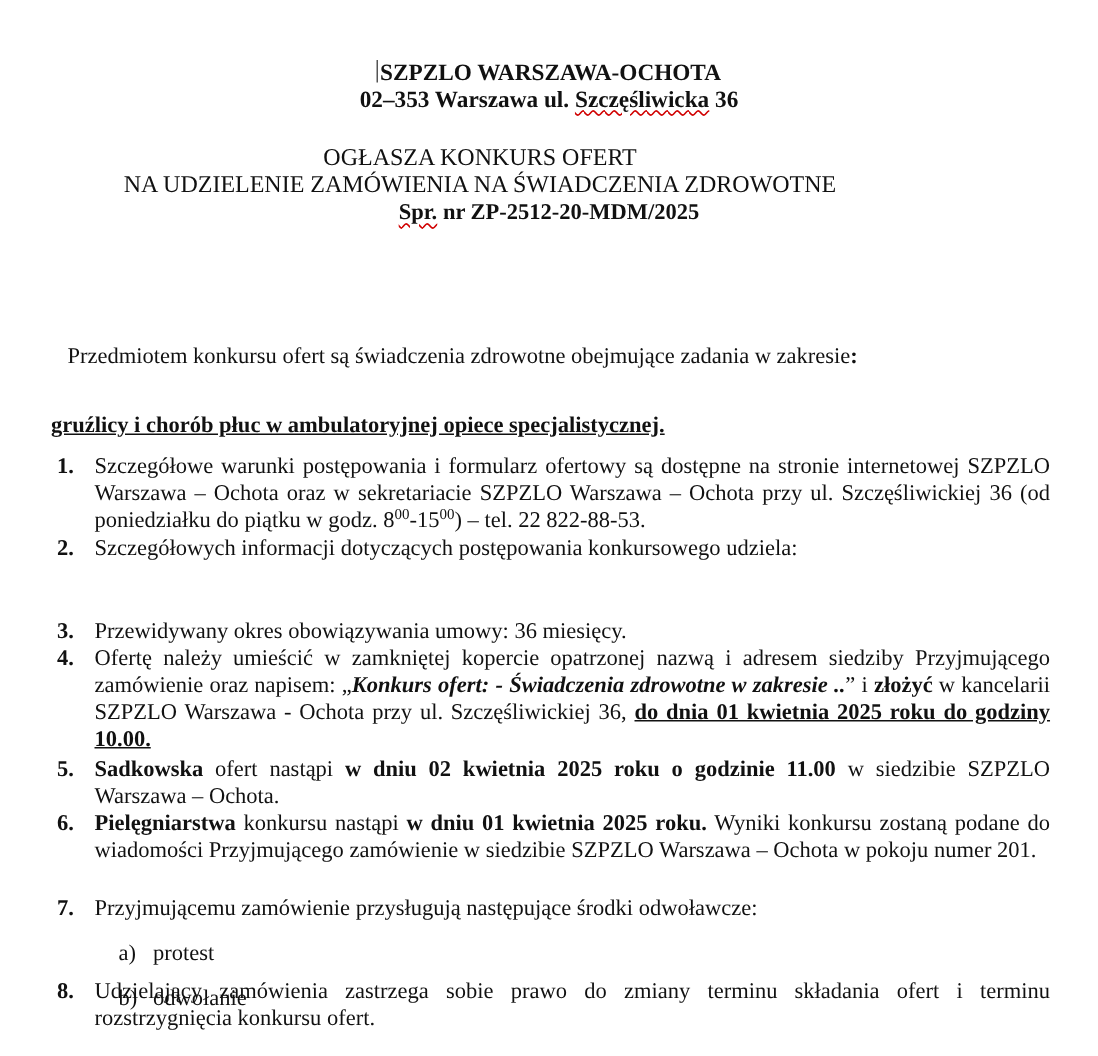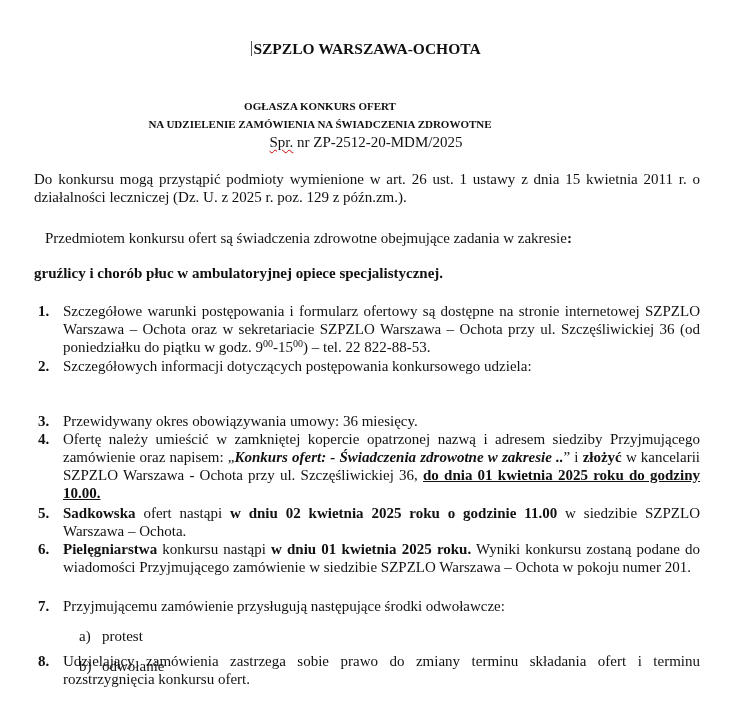--- a/index.html
+++ b/index.html
@@ -3,73 +3,73 @@
   <meta charset="utf-8">
   <style>
     html, body { margin: 0; padding: 0; background: #ffffff; }
     body {
       width: 732px; height: 704px; overflow: hidden;
       font-family: "Liberation Serif", "DejaVu Serif", serif;
       color: #111111;
       font-size: 15px;
     }
     .page { position: relative; width: 732px; height: 704px; }
-    .center { text-align: center; }
+    .center { text-align: center; font-weight: bold; }
     .b { font-weight: bold; }
     .i { font-style: italic; }
     .u { text-decoration: underline; }
     .spell { text-decoration: underline wavy #d00000; text-decoration-thickness: 1px; text-underline-offset: 2px; }
     sup { font-size: 10px; line-height: 0; vertical-align: 5px; }
 
     .hdr1 { position: absolute; left: 0; width: 732px; top: 40px; font-size: 15.5px; font-weight: bold; line-height: 18px; }
-    .hdr2 { position: absolute; left: 0; width: 640px; top: 97px; font-size: 11px; font-weight: bold; line-height: 18px; }
+    .hdr2 { position: absolute; left: 0; width: 640px; top: 97px; font-size: 16px; font-weight: normal; line-height: 18px; }
     .hdr3 { position: absolute; left: 0; width: 732px; top: 133px; font-size: 15px; line-height: 18px; }
     .cursor { display: inline-block; width: 1px; height: 15px; background: #555; vertical-align: -2px; margin-right: 1px; }
 
     .para { position: absolute; left: 34px; width: 666px; line-height: 18px; text-align: justify; }
     .p1 { top: 170px; }
     .p2 { top: 229px; margin-left: 11px; }
-    .p3 { top: 264px; font-weight: bold; }
+    .p3 { top: 275px; font-weight: bold; text-decoration: underline; }
 
     .list { position: absolute; left: 34px; width: 666px; }
     .item { position: absolute; left: 0; width: 666px; line-height: 18px; }
     .num { position: absolute; left: 0; width: 24px; font-weight: bold; text-align: left; padding-left: 4px; }
     .txt { margin-left: 29px; text-align: justify; text-align-last: left; }
     .sub { margin-left: 49px; }
     .subitem { position: relative; line-height: 18px; }
     .subitem .lbl { position: absolute; left: 45px; }
     .subitem .stx { margin-left: 68px; margin-top: 12px; }
   </style>
 </head>
 <body>
 
 <div class="page">
 
   <div class="hdr1 center">
     <div><span class="cursor"></span><span>SZPZLO WARSZAWA-OCHOTA</span></div>
+    <div><span>02–353 Warszawa ul. </span><span class="spell">Szczęśliwicka</span><span> 36</span></div>
   </div>
 
   <div class="hdr2 center">
     <div>OGŁASZA KONKURS OFERT</div>
     <div>NA UDZIELENIE ZAMÓWIENIA NA ŚWIADCZENIA ZDROWOTNE</div>
   </div>
 
   <div class="hdr3 center"><span class="spell">Spr.</span><span> nr ZP-2512-20-MDM/2025</span></div>
 
-  <div class="para p1">Do konkursu mogą przystąpić podmioty wymienione w art. 26 ust. 1 ustawy z dnia 15 kwietnia 2011 r. o działalności leczniczej (Dz. U. z 2025 r. poz. 129 z późn.zm.).</div>
 
   <div class="para p2"><span>Przedmiotem konkursu ofert są świadczenia zdrowotne obejmujące zadania w zakresie</span><span class="b">:</span></div>
 
   <div class="para p3">gruźlicy i chorób płuc w ambulatoryjnej opiece specjalistycznej.</div>
 
   <div class="list">
 
     <div class="item" style="top:302px;">
       <span class="num">1.</span>
-      <div class="txt"><span>Szczegółowe warunki postępowania i formularz ofertowy są dostępne na stronie internetowej SZPZLO Warszawa – Ochota oraz w sekretariacie SZPZLO Warszawa – Ochota przy ul. Szczęśliwickiej 36 (od poniedziałku do piątku w godz. 9</span><sup>00</sup><span>-15</span><sup>00</sup><span>) – tel. 22 822-88-53.</span></div>
+      <div class="txt"><span>Szczegółowe warunki postępowania i formularz ofertowy są dostępne na stronie internetowej SZPZLO Warszawa – Ochota oraz w sekretariacie SZPZLO Warszawa – Ochota przy ul. Szczęśliwickiej 36 (od poniedziałku do piątku w godz. 8</span><sup>00</sup><span>-15</span><sup>00</sup><span>) – tel. 22 822-88-53.</span></div>
     </div>
 
     <div class="item" style="top:357px;">
       <span class="num">2.</span>
       <div class="txt">Szczegółowych informacji dotyczących postępowania konkursowego udziela:</div>
     </div>
 
     <div class="item" style="top:412px;">
       <span class="num">3.</span>
       <div class="txt">Przewidywany okres obowiązywania umowy: 36 miesięcy.</div>

